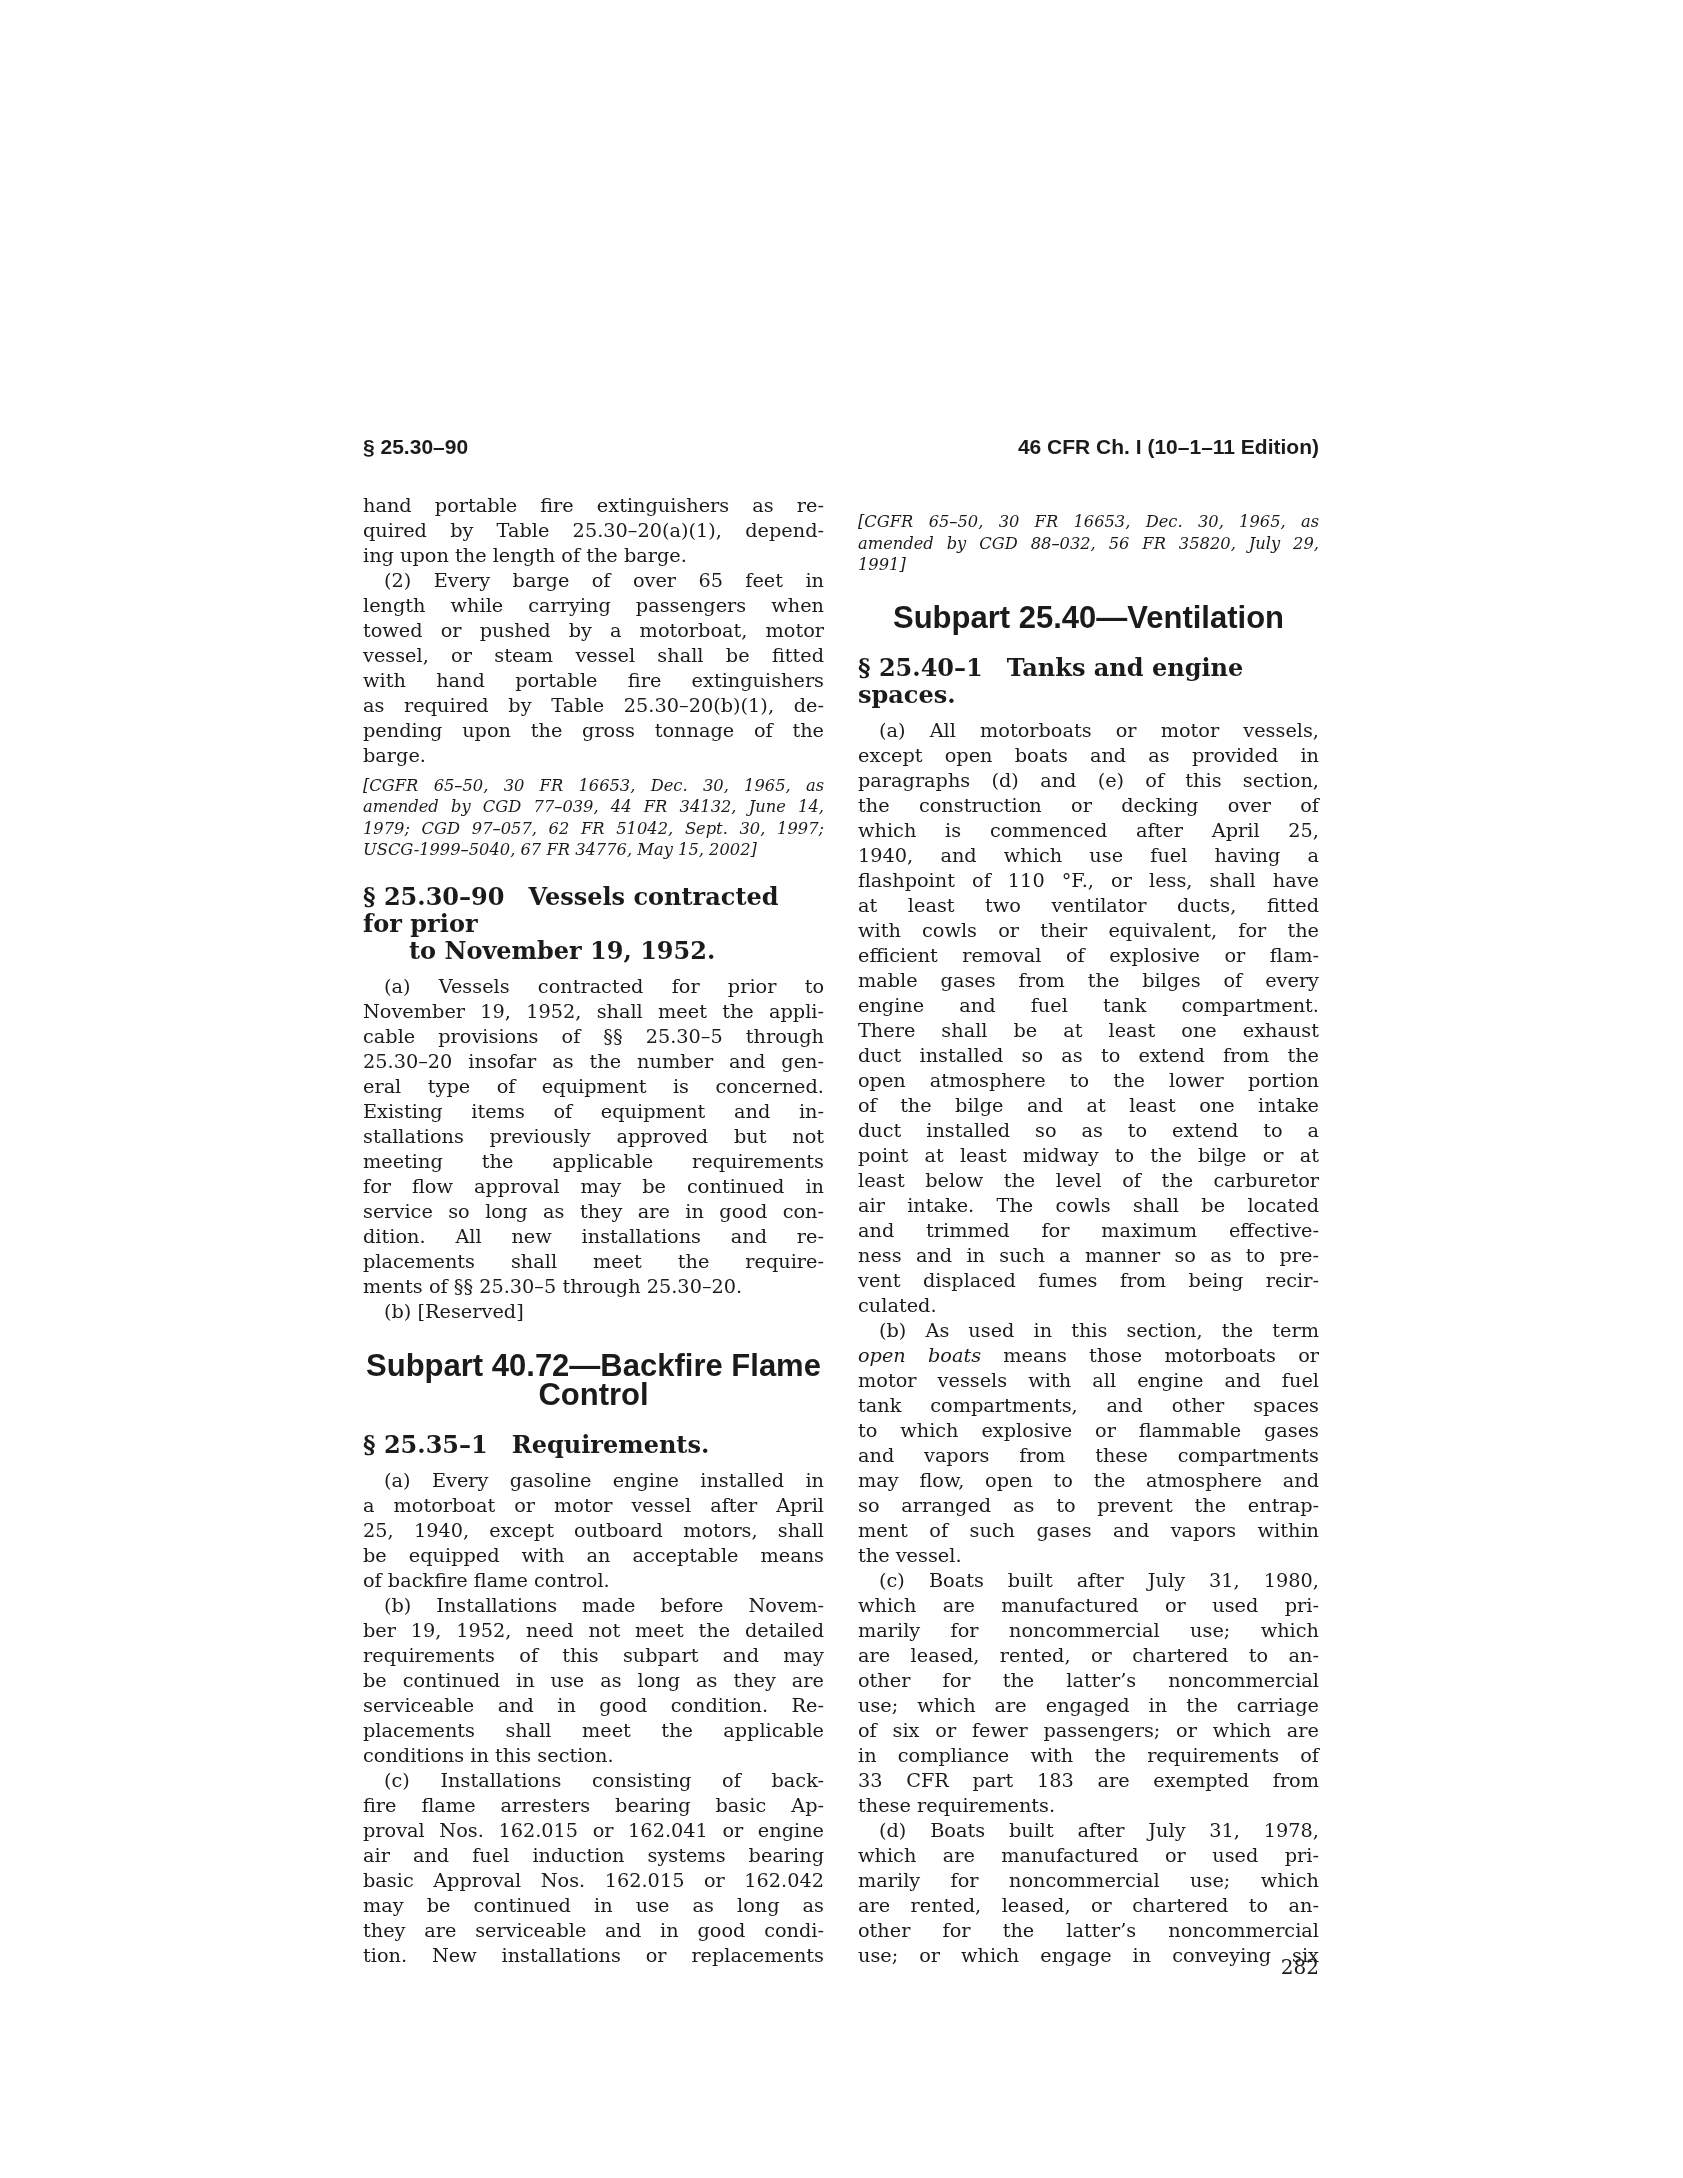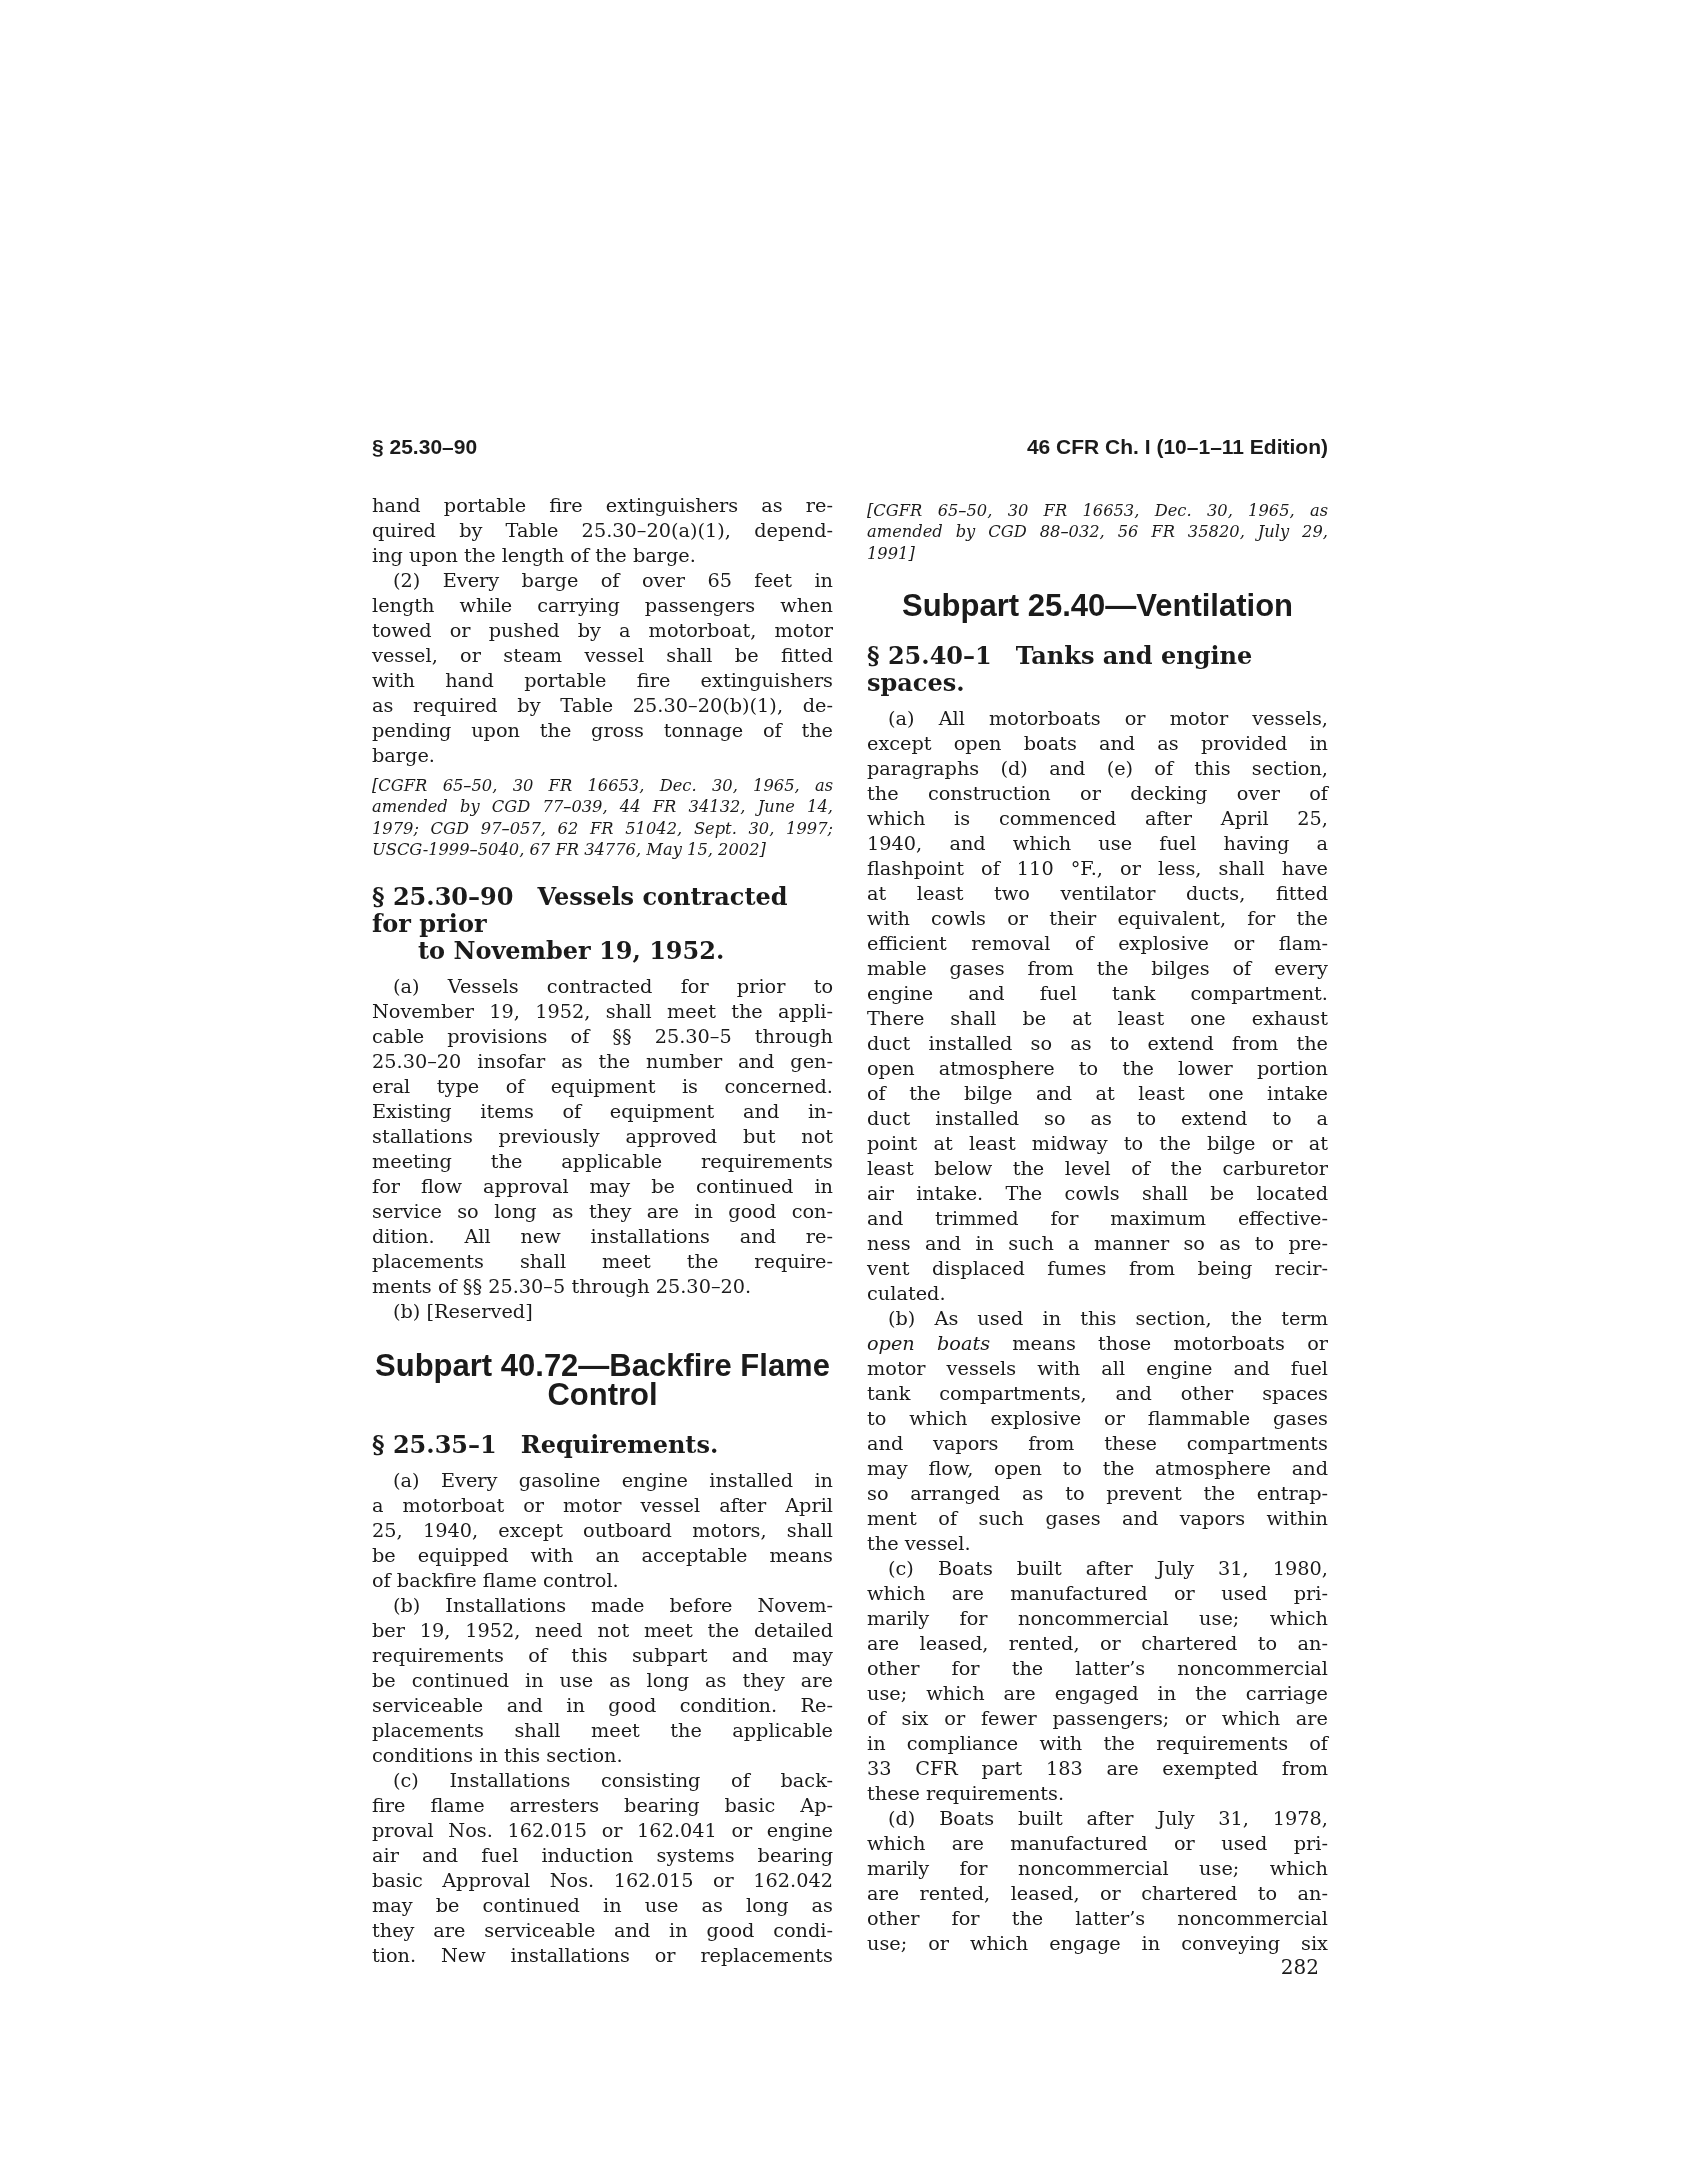--- a/index.html
+++ b/index.html
@@ -5,29 +5,29 @@
   html,body{margin:0;padding:0;background:#e8e8e8;}
   .page{
     position:relative;
     width:1683px;height:2178px;
     background:#ffffff;
     color:#1b1b1b;
     overflow:hidden;
   }
   .content{
     position:absolute;
-    left:372px;top:434px;width:956px;
+    left:363px;top:434px;width:956px;
   }
   .running-head{
     display:flex;justify-content:space-between;align-items:baseline;
     font-family:"Liberation Sans",sans-serif;
     font-weight:bold;font-size:21px;line-height:26px;
     margin-bottom:33px;
   }
-  .columns{display:flex;gap:34px;}
+  .columns{display:flex;gap:34px;align-items:flex-end;}
   .col{
     width:461px;
     font-family:"DejaVu Serif",serif;
     font-size:19.3px;line-height:25px;
   }
   .block{margin:0;}
   .paragraph .line,
   .citation .line{
     text-align:justify;
     text-align-last:justify;

